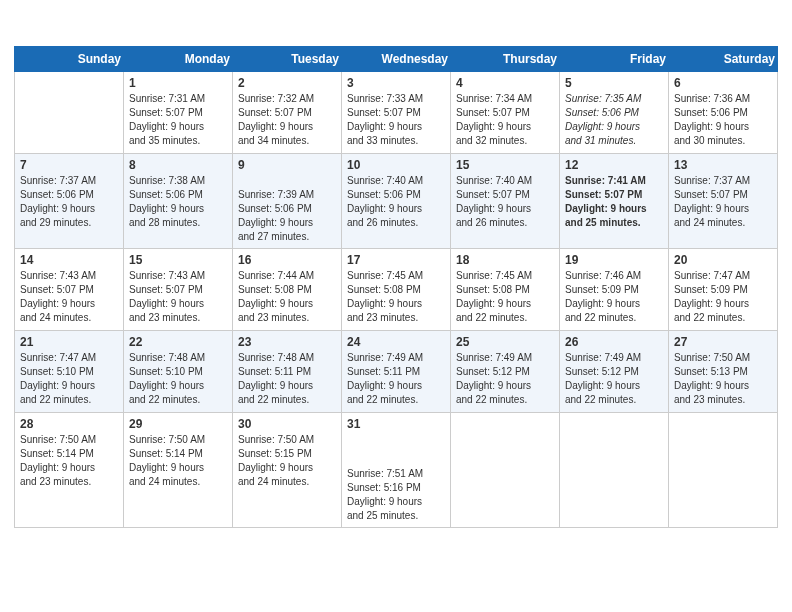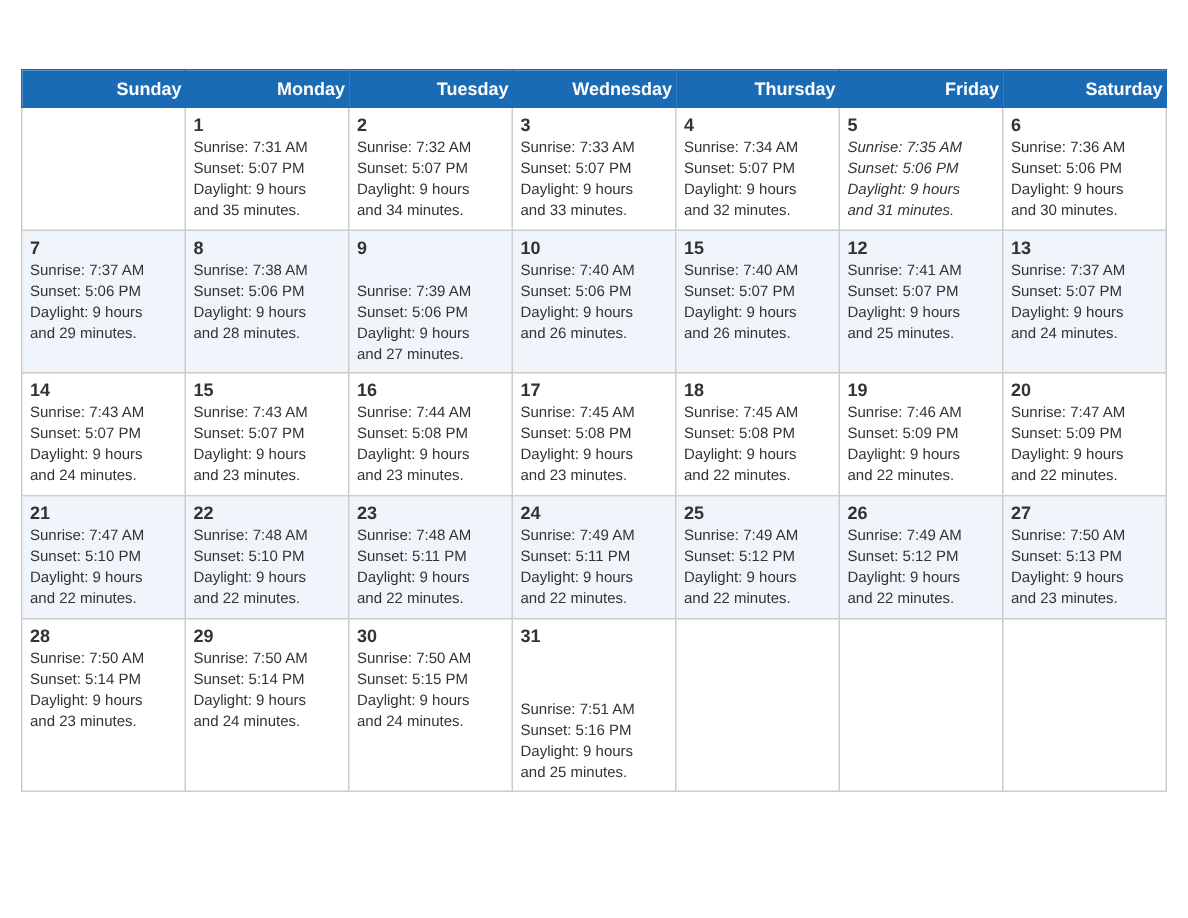--- a/index.html
+++ b/index.html
@@ -196,21 +196,21 @@
           </td>
           <td>
             <div class="day-number">15</div>
             <div class="day-info" style="white-space: pre-line;">Sunrise: 7:40 AM
 Sunset: 5:07 PM
 Daylight: 9 hours
 and 26 minutes.</div>
           </td>
           <td>
             <div class="day-number">12</div>
-            <div class="day-info" style="white-space: pre-line;">Sunrise: 7:41 AM
+            <div class="day-info" style="white-space: pre-line; font-weight: bold;">Sunrise: 7:41 AM
 Sunset: 5:07 PM
 Daylight: 9 hours
 and 25 minutes.</div>
           </td>
           <td>
             <div class="day-number">13</div>
             <div class="day-info" style="white-space: pre-line;">Sunrise: 7:37 AM
 Sunset: 5:07 PM
 Daylight: 9 hours
 and 24 minutes.</div>

